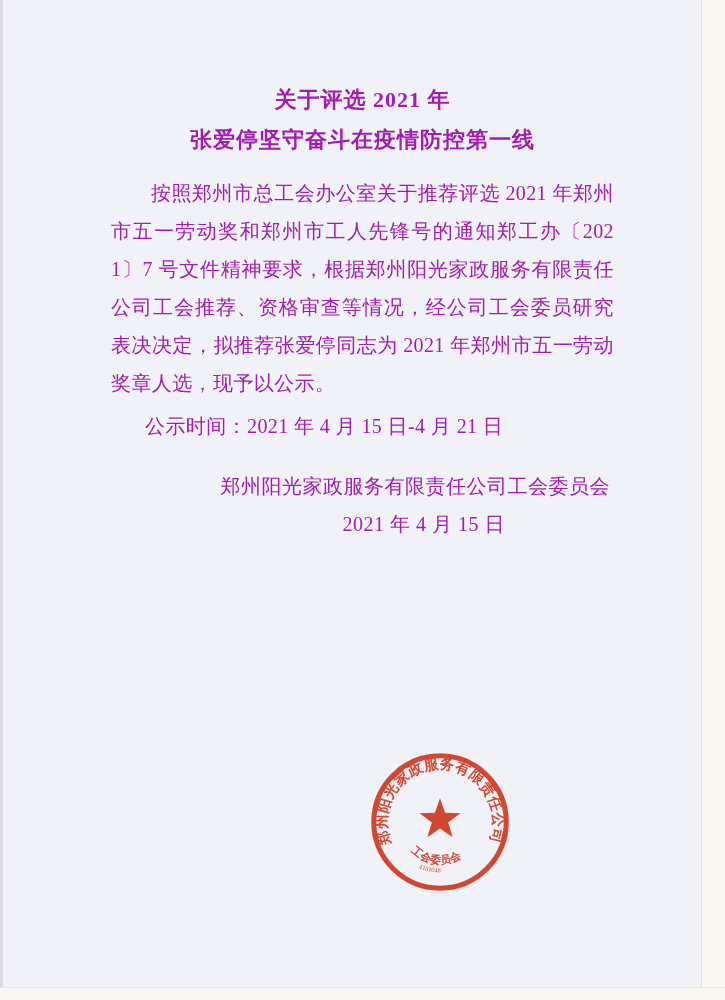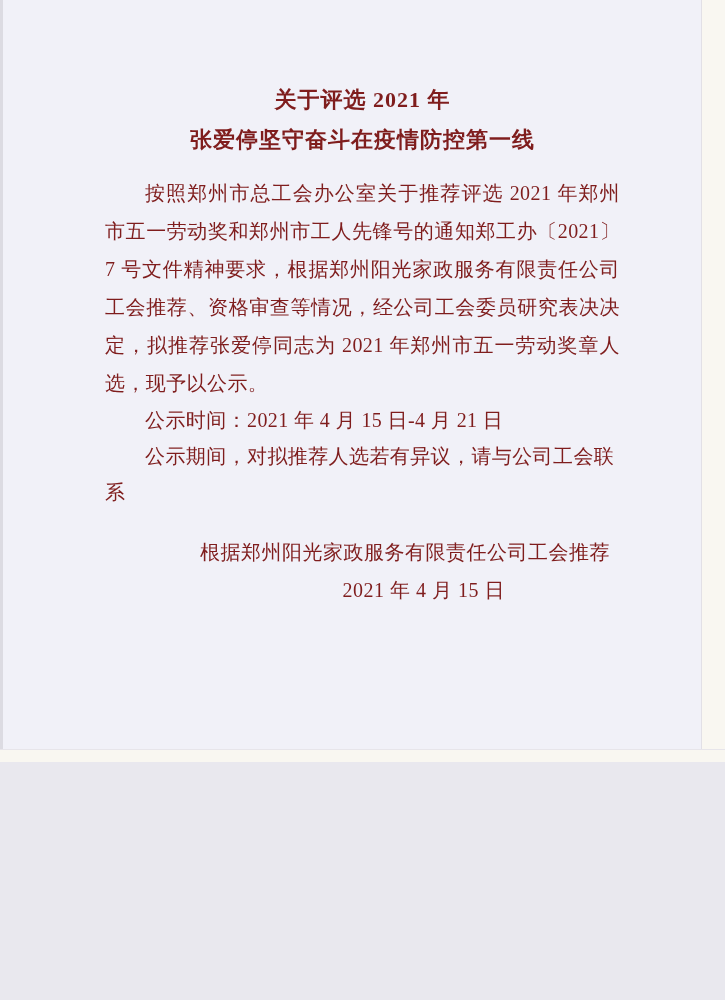--- a/index.html
+++ b/index.html
@@ -4,23 +4,23 @@
 <style>
   html,body { margin:0; padding:0; }
   body {
     width:725px; height:1000px;
     background:#e9e8ee;
     font-family:"Liberation Serif","DejaVu Serif",serif;
     overflow:hidden;
   }
   .paper {
     position:relative;
-    width:725px; height:762px;
+    width:725px; height:1000px;
     background:#f1f1f8;
-    color:#7f1d1d;
+    color:#a21caf;
     overflow:hidden;
   }
   
   .edge-right {
     position:absolute; top:0; right:0; width:23px; height:100%;
     background:#f9f7f1; border-left:1px solid #e2e0e6;
   }
   .edge-bottom {
     position:absolute; bottom:0; left:0; width:100%; height:12px;
     background:#f9f7f1; border-top:1px solid #e7e5ea;
@@ -31,21 +31,21 @@
   }
   .content {
     position:absolute; left:105px; top:80px; width:515px;
   }
   .title-line {
     text-align:center; font-weight:bold;
     font-size:22px; line-height:40px; letter-spacing:1px;
     margin:0;
   }
   .para {
-    margin:0; font-size:20px; line-height:38px;
+    margin:6px; font-size:20px; line-height:38px;
     text-indent:2em; text-align:justify; word-break:break-all;
     letter-spacing:0.4px;
   }
   .para.first { margin-top:14px; }
   .notice {
     margin:0; font-size:20px; line-height:36px;
     text-indent:2em; letter-spacing:0.4px;
   }
   .sig-block { margin-top:23px; }
   .sig-line {
@@ -69,24 +69,23 @@
 
 <div class="paper">
 
   <div class="content">
     <p class="title-line">关于评选 2021 年</p>
     <p class="title-line">张爱停坚守奋斗在疫情防控第一线</p>
 
     <p class="para first">按照郑州市总工会办公室关于推荐评选 2021 年郑州市五一劳动奖和郑州市工人先锋号的通知郑工办〔2021〕7 号文件精神要求，根据郑州阳光家政服务有限责任公司工会推荐、资格审查等情况，经公司工会委员研究表决决定，拟推荐张爱停同志为 2021 年郑州市五一劳动奖章人选，现予以公示。</p>
 
     <p class="notice">公示时间：2021 年 4 月 15 日-4 月 21 日</p>
-    <p class="notice">公示期间，对拟推荐人选若有异议，请与公司工会联系</p>
 
     <div class="sig-block">
-      <p class="sig-line">根据郑州阳光家政服务有限责任公司工会推荐</p>
+      <p class="sig-line">郑州阳光家政服务有限责任公司工会委员会</p>
       <p class="date-line">2021 年 4 月 15 日</p>
     </div>
   </div>
 
   <svg class="seal" viewBox="0 0 200 200">
     <defs>
       <path id="ring-arc" d="M 32.9 131.3 A 74 74 0 1 1 167.1 131.3" fill="none"></path>
       <path id="inner-arc" d="M 56 136 A 55 55 0 0 0 144 136" fill="none"></path>
       <path id="serial-arc" d="M 40 142 A 78 78 0 0 0 160 142" fill="none"></path>
     </defs>

